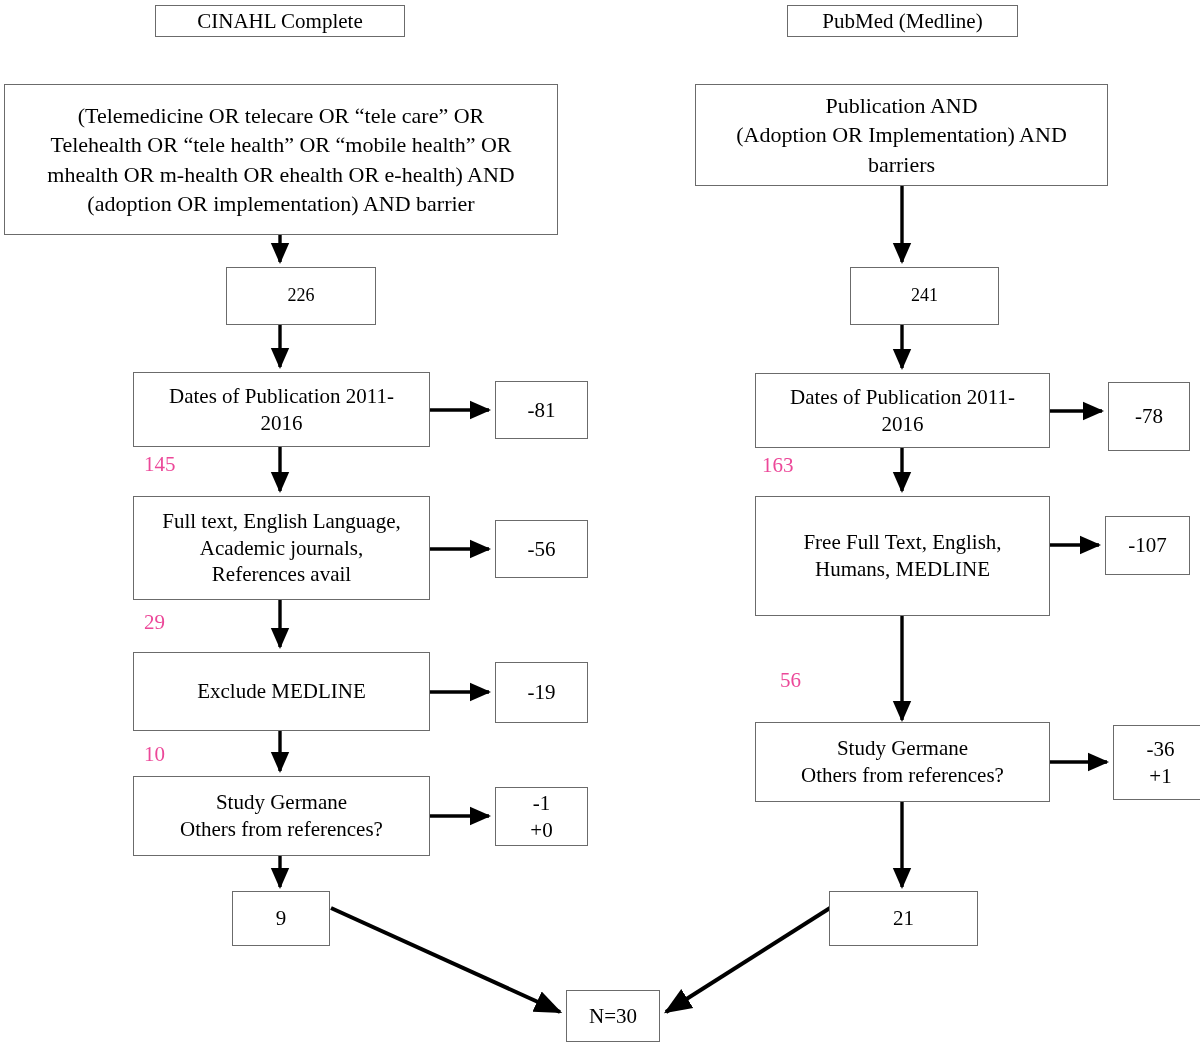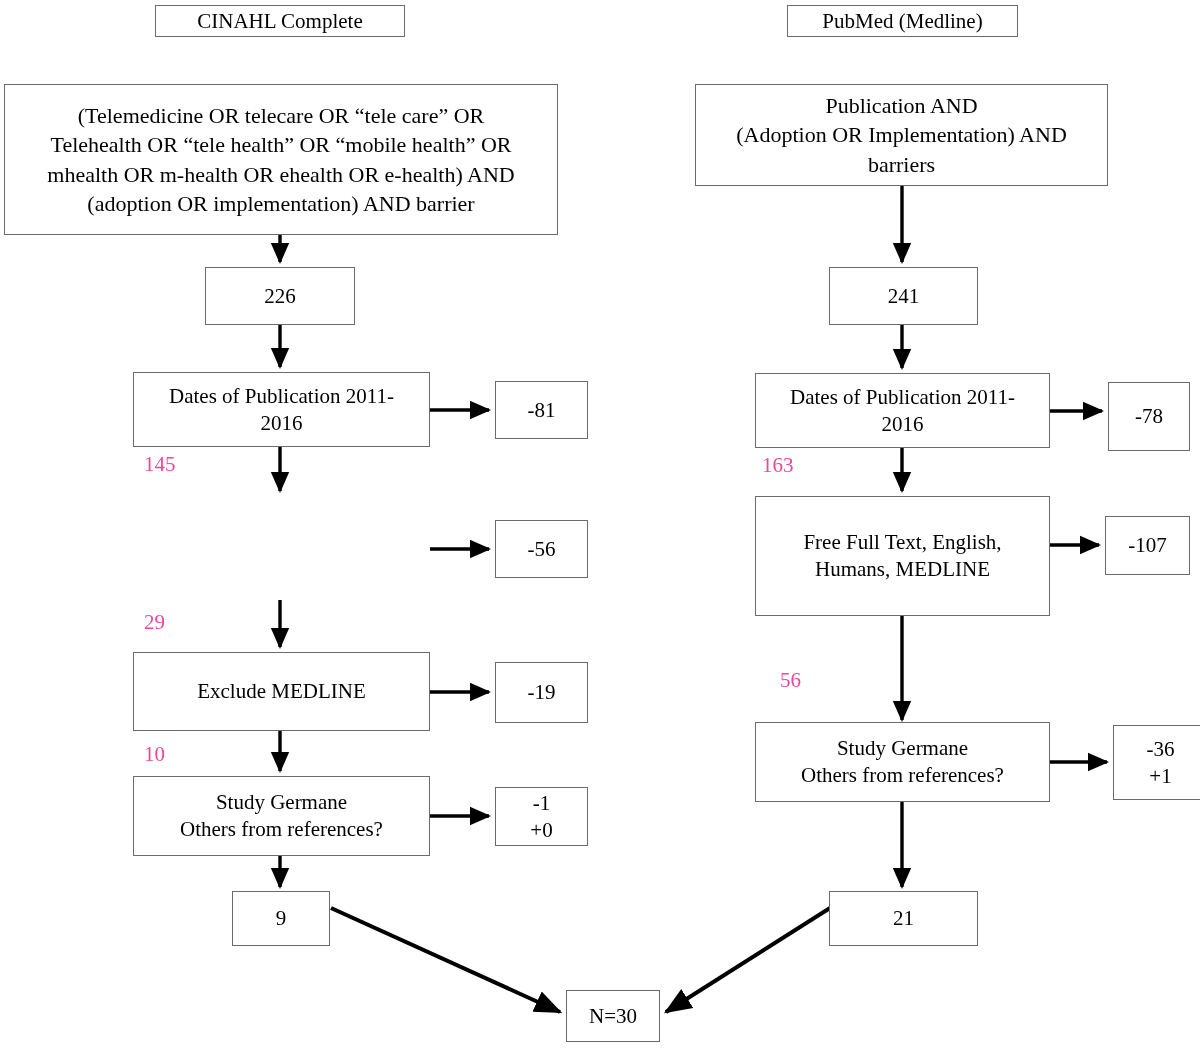--- a/index.html
+++ b/index.html
@@ -45,21 +45,22 @@
   }
   .header-node {
     font-size: 21px;
     border-width: 1.5px;
   }
   .query-node {
     font-size: 22px;
     line-height: 1.34;
   }
   .count-node {
-    font-size: 21px;
+    font-size: 18px;
+    margin-left: 21px;
   }
   .criteria-node {
     font-size: 21px;
   }
   .excluded-node {
     font-size: 21px;
   }
   .final-node {
     font-size: 21px;
   }
@@ -130,20 +131,25 @@
     <span class="node-text">Dates of Publication 2011-
 2016</span>
   </div>
   <div class="node excluded-node" style="left:495px; top:381px; width:93px; height:58px;">
     <span class="node-text">-81</span>
   </div>
   <div class="edge-label" style="left:144px; top:452px;">
     <span>145</span>
   </div>
 
+  <div class="node criteria-node" style="left:133px; top:496px; width:297px; height:104px;">
+    <span class="node-text">Full text, English Language,
+Academic journals,
+References avail</span>
+  </div>
   <div class="node excluded-node" style="left:495px; top:520px; width:93px; height:58px;">
     <span class="node-text">-56</span>
   </div>
   <div class="edge-label" style="left:144px; top:610px;">
     <span>29</span>
   </div>
 
   <div class="node criteria-node" style="left:133px; top:652px; width:297px; height:79px;">
     <span class="node-text">Exclude MEDLINE</span>
   </div>

